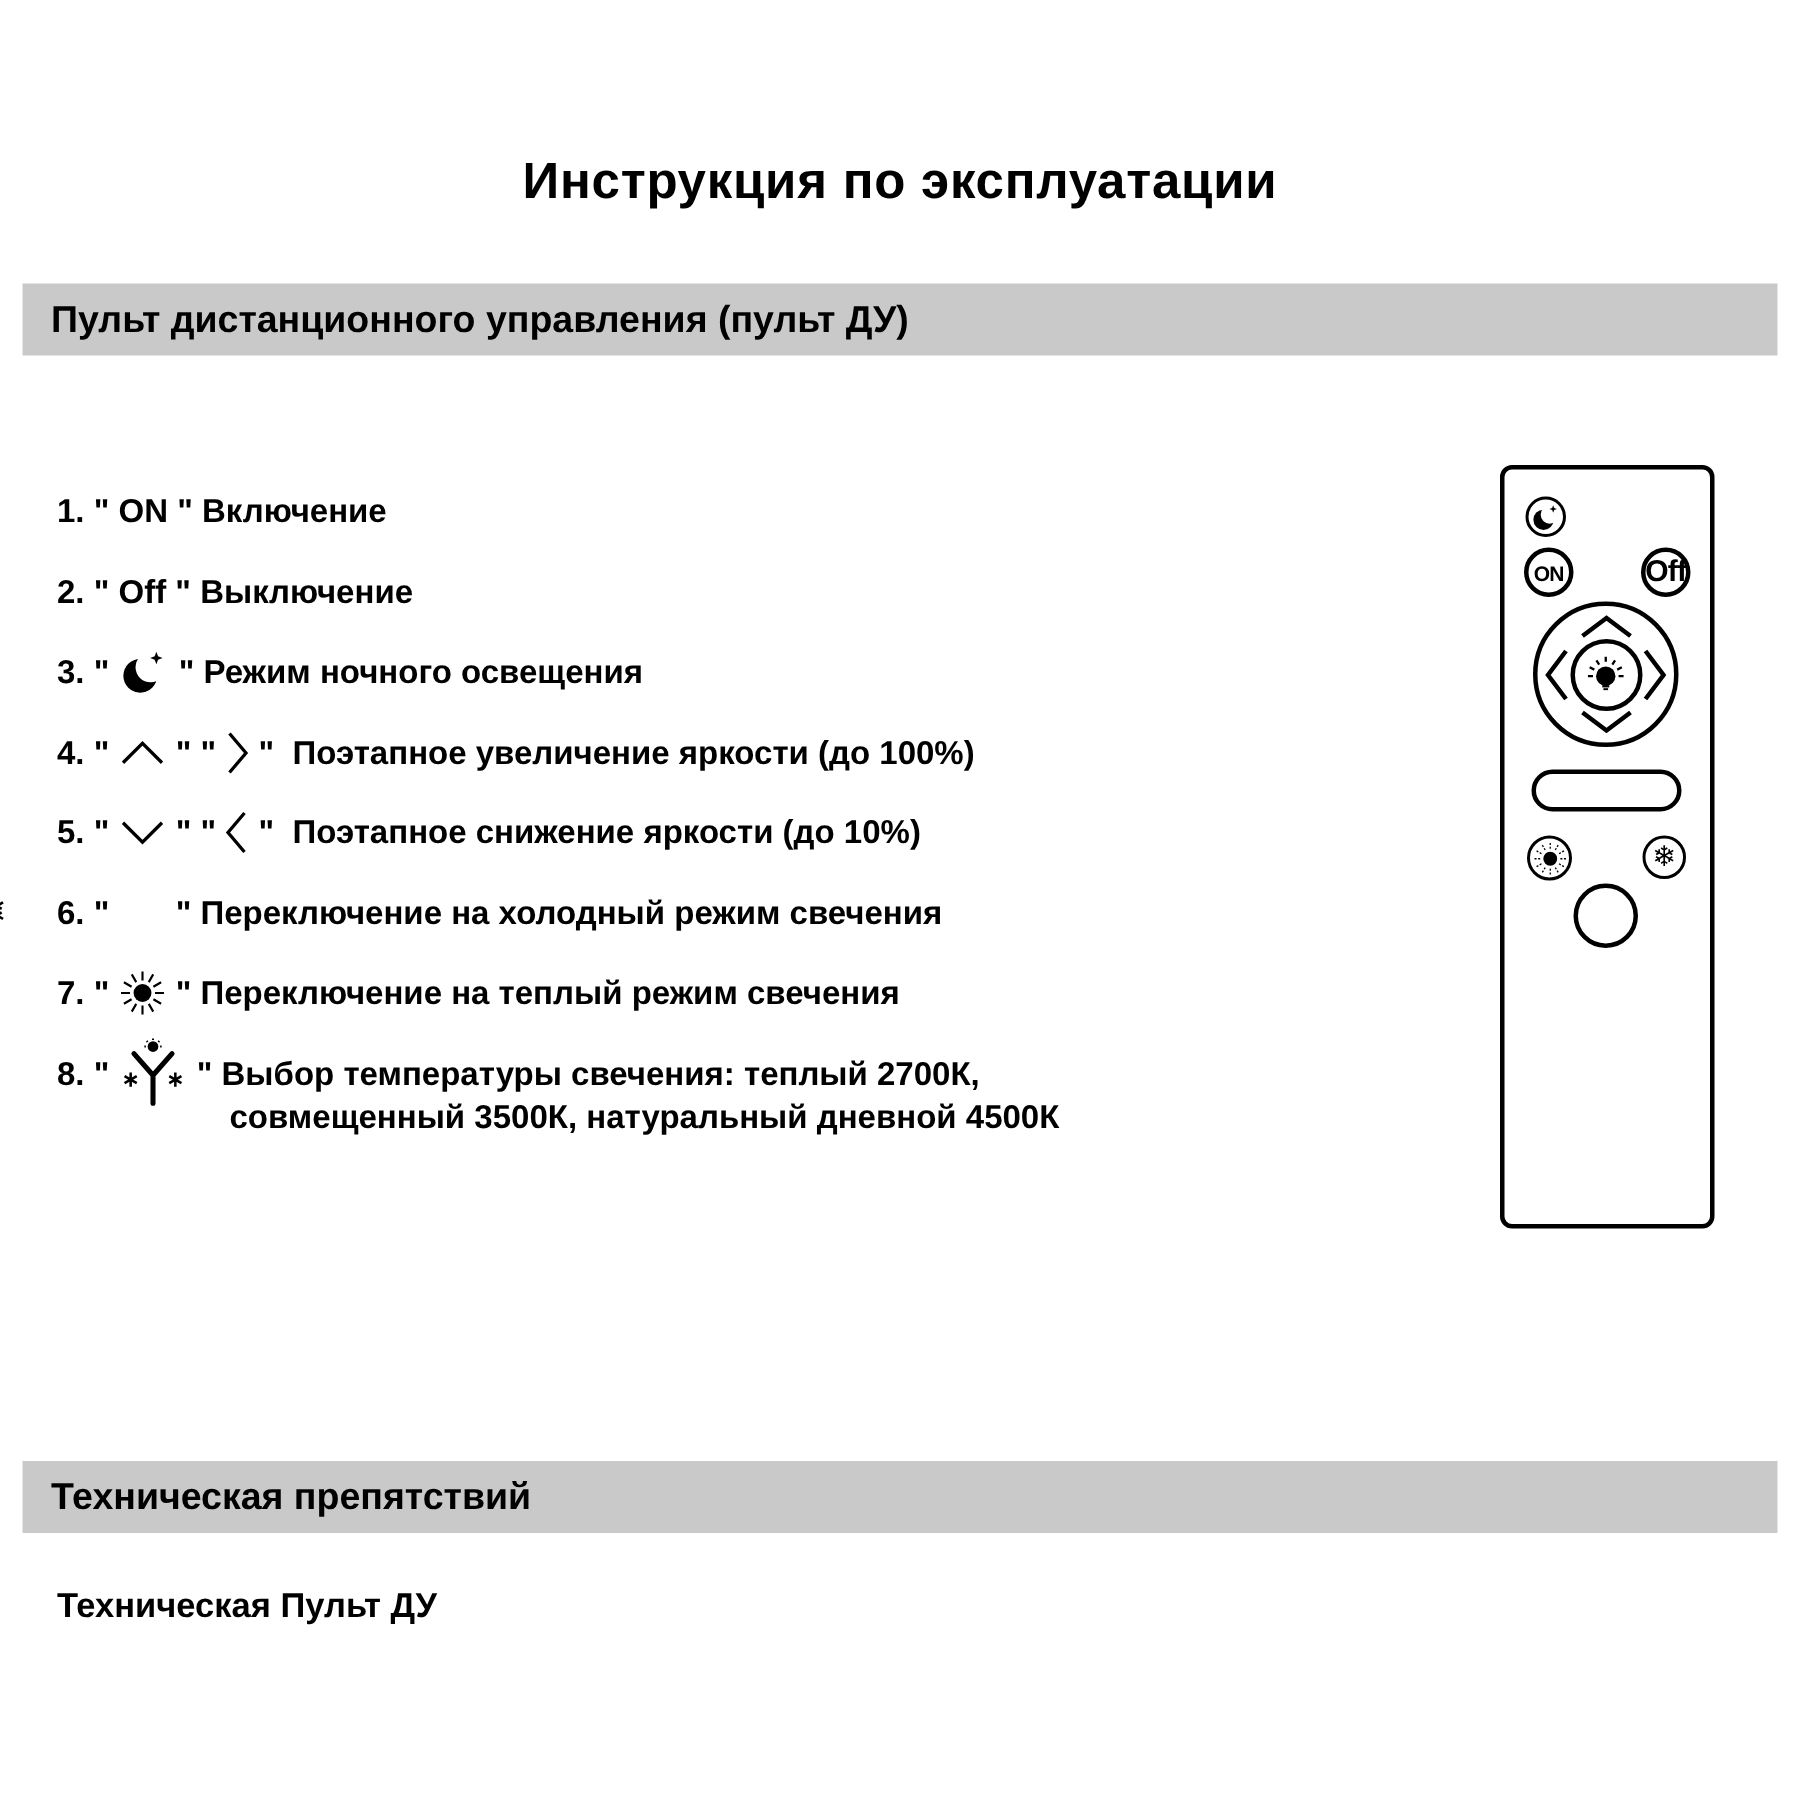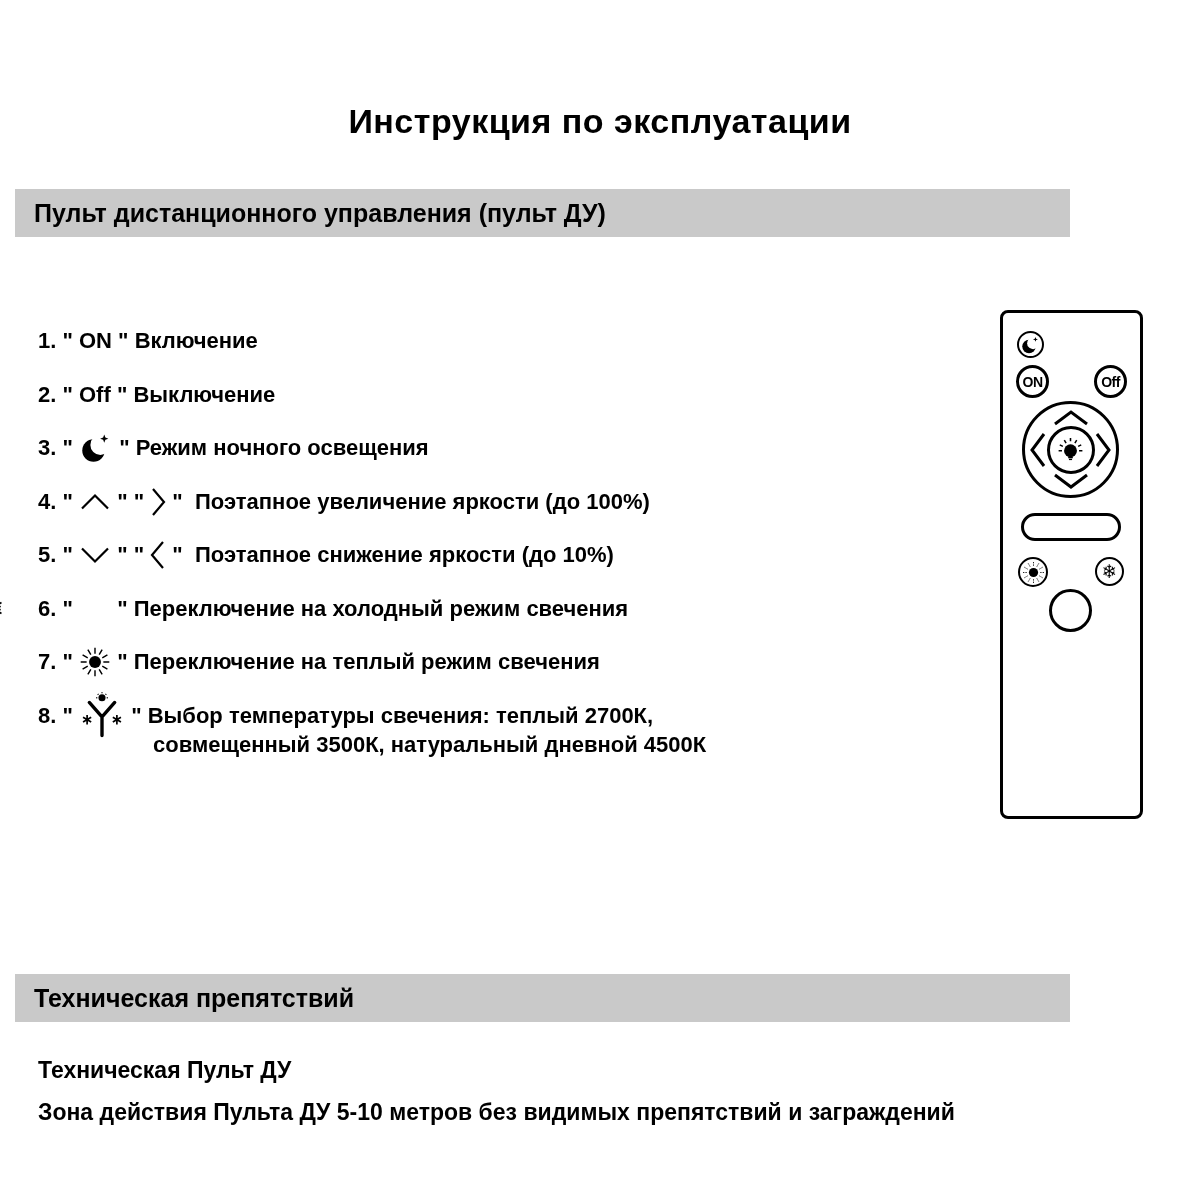--- a/index.html
+++ b/index.html
@@ -6,21 +6,21 @@
   .page {
     position:relative; width:1200px; height:1200px; background:#fff;
     font-family:"Liberation Sans","DejaVu Sans",sans-serif;
     font-weight:bold; color:#000; overflow:hidden;margin-top:34px;
   }
   .title {
     position:absolute; top:68px; left:0; width:100%; margin:0;
     text-align:center; font-size:34px; letter-spacing:.5px;
   }
   .bar {
-    position:absolute; left:15px; width:1055px; height:48px;
+    position:absolute; left:15px; width:1170px; height:48px;
     background:#c9c9c9; display:flex; align-items:center;
     padding-left:19px; box-sizing:border-box; font-size:25px;
   }
   .bar1 { top:155px; }
   .bar2 { top:940px; }
 
   
   .items { position:absolute; left:38px; top:292px; width:930px; font-size:22px; }
   .item  { line-height:29px; margin-bottom:24.5px; white-space:pre-wrap;
            padding-left:115px; text-indent:-115px; }
@@ -48,21 +48,21 @@
   .remote {
     position:absolute; left:1000px; top:276px; width:143px; height:509px;
     box-sizing:border-box; border:3.5px solid #000; border-radius:8px; background:#fff;
   }
   .rbtn {
     position:absolute; box-sizing:border-box; border:3px solid #000; border-radius:50%;
     display:flex; align-items:center; justify-content:center; background:#fff;
   }
   .moon-btn { left:14px; top:18px;  width:27px; height:27px; border-width:2.5px; }
   .on-btn   { left:13px; top:52px;  width:33px; height:33px; font-size:14px; letter-spacing:-.5px; }
-  .off-btn  { left:91px; top:52px;  width:33px; height:33px; font-size:14px; letter-spacing:-.5px;text-align:right; }
+  .off-btn  { left:91px; top:52px;  width:33px; height:33px; font-size:20px; letter-spacing:-.5px;text-align:right; }
   .nav {
     position:absolute; left:19px; top:88px; width:97px; height:97px;
     box-sizing:border-box; border:3px solid #000; border-radius:50%;
   }
   .nav-inner {
     position:absolute; left:50%; top:50%; transform:translate(-50%,-50%);
     width:48px; height:48px; box-sizing:border-box; border:3px solid #000; border-radius:50%;
     display:flex; align-items:center; justify-content:center;
   }
   .arrow { position:absolute; line-height:0; }
@@ -196,16 +196,15 @@
     </div>
     <div class="rbtn round-btn"></div>
   </div>
 
   <div class="bar bar2">
     <span>Техническая препятствий</span>
   </div>
 
   <div class="tech">
     <div class="tline">Техническая Пульт ДУ</div>
-    <div class="tline">Зона действия Пульта ДУ 5-10 метров без видимых препятствий и заграждений</div>
   </div>
 
 </div>
 
 </body></html>

